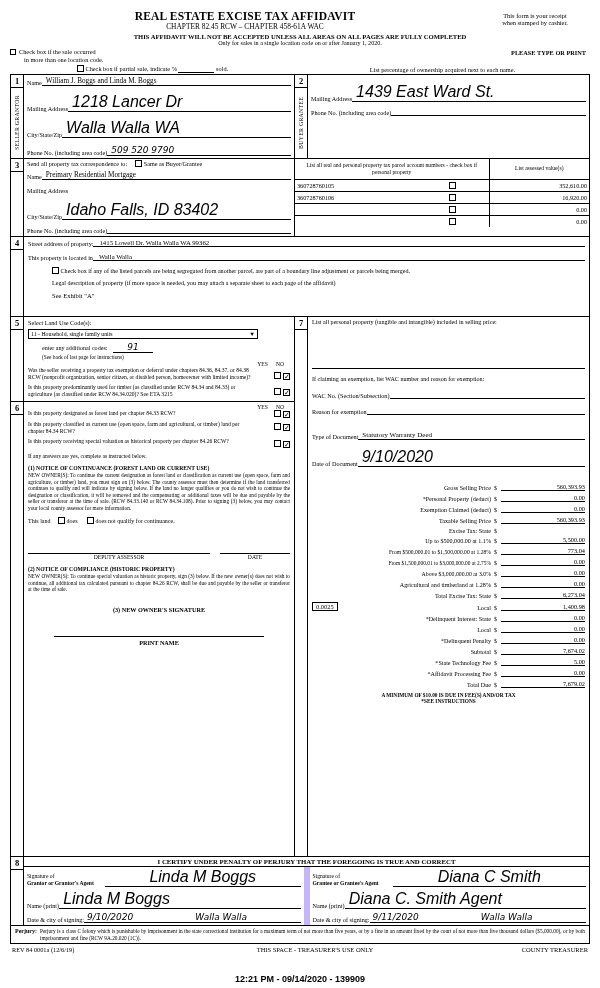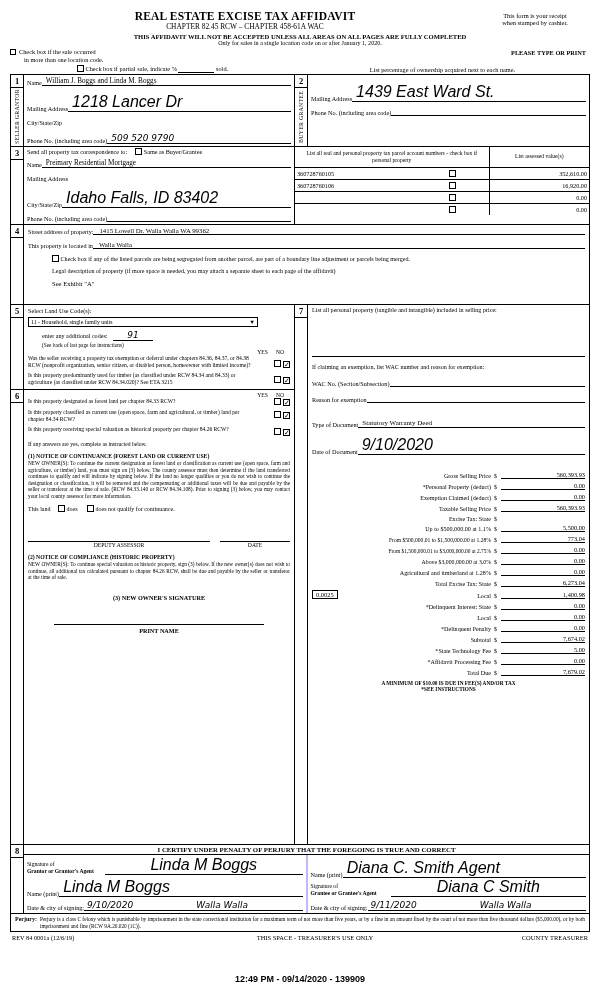--- a/index.html
+++ b/index.html
@@ -125,20 +125,21 @@
         <div class="row" style="margin-top:1px;">
           <span class="lbl">Name</span>
           <span class="fld" style="font-size:7.2px; padding-left:4px;">William J. Boggs and Linda M. Boggs</span>
         </div>
         <div class="row" style="margin-top:7px;">
           <span class="lbl">Mailing Address</span>
           <span class="fld hand-lg" style="padding-left:4px;">1218 Lancer Dr</span>
         </div>
         <div class="row" style="margin-top:7px;">
           <span class="lbl">City/State/Zip</span>
+          <span class="fld hand-lg" style="padding-left:4px;">Walla Walla WA</span>
         </div>
         <div class="row" style="margin-top:7px;">
           <span class="lbl">Phone No. (including area code)</span>
           <span class="fld hand" style="padding-left:4px;">509 520 9790</span>
         </div>
       </div>
     </div>
 
     <div class="frame" style="flex:1; display:flex; border-left:none;">
       <div style="width:13px; border-right:1px solid #000; display:flex; flex-direction:column; align-items:center;">
@@ -481,66 +482,66 @@
   </div>
 
   <div class="frame" style="border-top:none; display:flex;">
     <div style="width:13px; border-right:1px solid #000;">
       <div class="num" style="border:none; border-bottom:1px solid #000; width:100%;">8</div>
     </div>
     <div style="flex:1;">
       <div style="text-align:center; font-weight:bold; font-size:6.8px; border-bottom:1px solid #000; padding:1px 0;">I CERTIFY UNDER PENALTY OF PERJURY THAT THE FOREGOING IS TRUE AND CORRECT</div>
       <div style="display:flex;">
 
-        <div style="flex:1; border-right:2px solid #c4b5fd; padding:1px 3px 2px 3px;">
+        <div style="flex:1; border-right:6px solid #c4b5fd; padding:1px 3px 2px 3px;">
           <div style="display:flex; align-items:flex-end;">
             <div style="width:78px;" class="tiny">
               <div>Signature of</div>
               <div style="font-weight:bold;">Grantor or Grantor's Agent</div>
             </div>
             <div style="flex:1; border-bottom:1px solid #000; text-align:center;" class="hand-lg">Linda M Boggs</div>
           </div>
           <div style="display:flex; align-items:flex-end; margin-top:3px;">
             <span class="lbl">Name (print)</span>
             <span class="fld hand-lg" style="padding-left:4px;">Linda M Boggs</span>
           </div>
           <div style="display:flex; align-items:flex-end; margin-top:3px;">
             <span class="lbl">Date &amp; city of signing:</span>
             <span class="fld hand" style="padding-left:3px;">9/10/2020</span>
             <span class="fld hand" style="padding-left:3px;">Walla Walla</span>
           </div>
         </div>
 
         <div style="flex:1; padding:1px 3px 2px 3px;">
-          <div style="display:flex; align-items:flex-end; margin-top:3px;">
-            <span class="lbl">Name (print)</span>
-            <span class="fld hand-lg" style="padding-left:4px;">Diana C. Smith   Agent</span>
-          </div>
           <div style="display:flex; align-items:flex-end;">
             <div style="width:80px;" class="tiny">
               <div>Signature of</div>
               <div style="font-weight:bold;">Grantee or Grantee's Agent</div>
             </div>
             <div style="flex:1; border-bottom:1px solid #000; text-align:center;" class="hand-lg">Diana C Smith</div>
           </div>
           <div style="display:flex; align-items:flex-end; margin-top:3px;">
+            <span class="lbl">Name (print)</span>
+            <span class="fld hand-lg" style="padding-left:4px;">Diana C. Smith   Agent</span>
+          </div>
+          <div style="display:flex; align-items:flex-end; margin-top:3px;">
             <span class="lbl">Date &amp; city of signing:</span>
             <span class="fld hand" style="padding-left:3px;">9/11/2020</span>
             <span class="fld hand" style="padding-left:3px;">Walla Walla</span>
           </div>
         </div>
       </div>
     </div>
   </div>
 
   <div class="frame" style="border-top:none; padding:2px 4px; display:flex; gap:3px;">
     <div style="font-size:6px; font-weight:bold; white-space:nowrap;">Perjury:</div>
     <div class="tiny2" style="text-align:justify;">Perjury is a class C felony which is punishable by imprisonment in the state correctional institution for a maximum term of not more than five years, or by a fine in an amount fixed by the court of not more than five thousand dollars ($5,000.00), or by both imprisonment and fine (RCW 9A.20.020 (1C)).</div>
   </div>
 
   <div style="display:flex; align-items:center; margin-top:2px; padding:0 2px;">
     <div style="width:150px; font-size:6.3px;">REV 84 0001a (12/6/19)</div>
     <div style="flex:1; text-align:center; font-size:6.5px;">THIS SPACE - TREASURER'S USE ONLY</div>
     <div style="width:120px; text-align:right; font-size:6.5px;">COUNTY TREASURER</div>
   </div>
 
-  <div class="ts">12:49 PM - 09/14/2020 - 139909</div>
+  <div class="ts">12:21 PM - 09/14/2020 - 139909</div>
 </div>
 
 </body></html>

